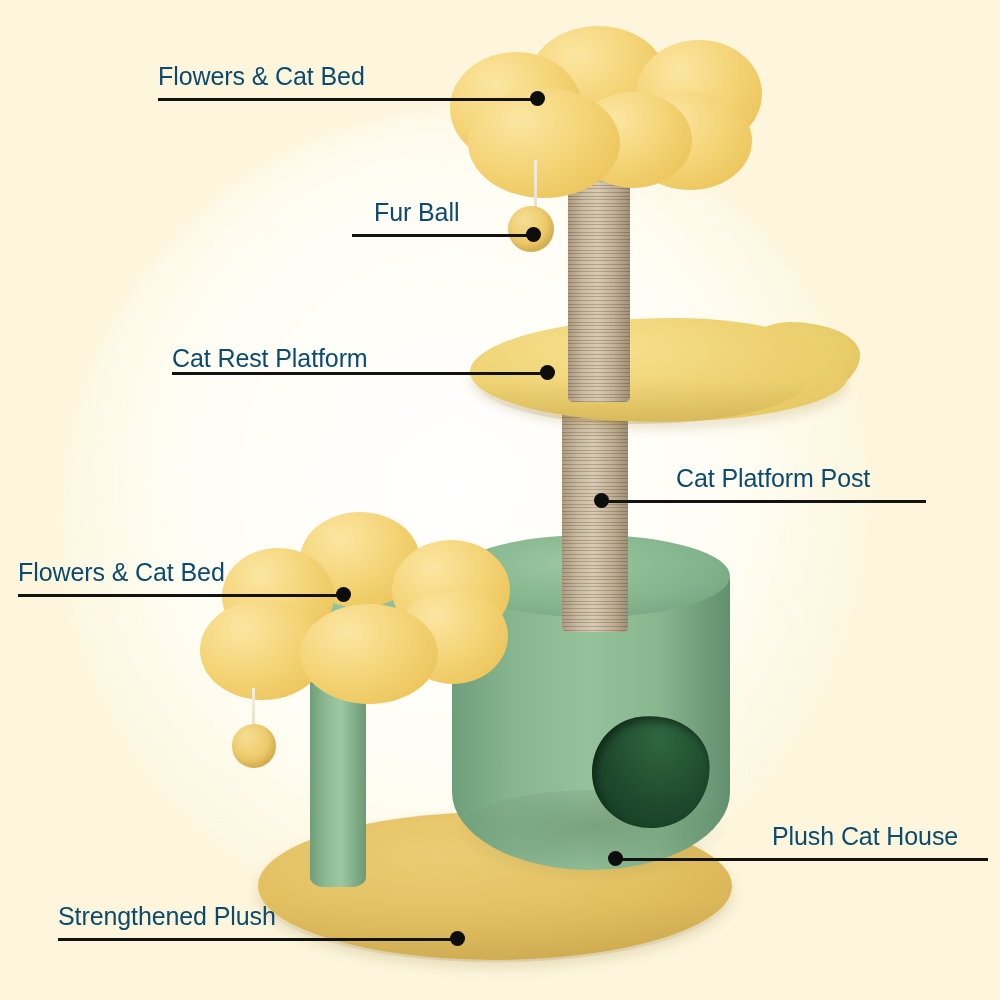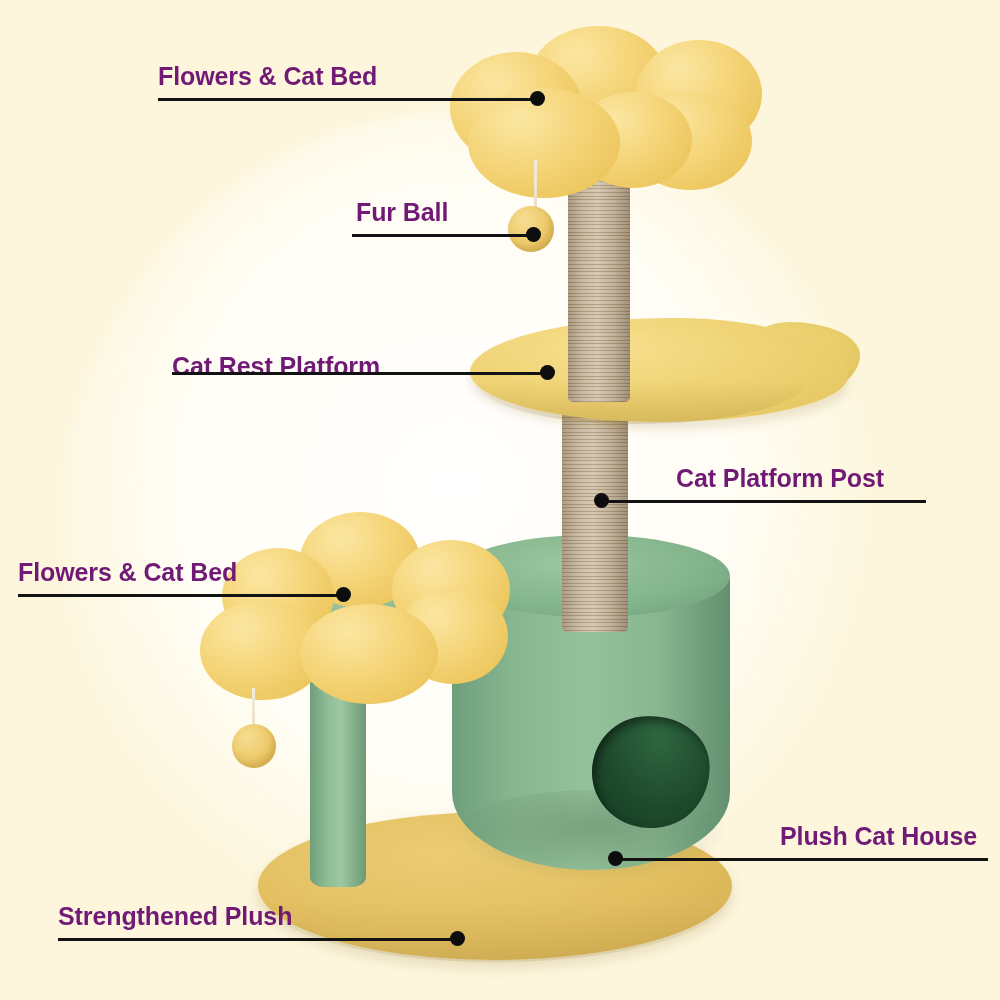--- a/index.html
+++ b/index.html
@@ -136,53 +136,53 @@
     background:radial-gradient(circle at 35% 30%, #f6dd92 0%, #eecb6b 52%, #ddb551 100%);
     box-shadow:inset -3px -4px 7px rgba(150,115,40,.28);
   }
   .fb1{left:508px;top:206px;width:46px;height:46px;}
   .fb2{left:232px;top:724px;width:44px;height:44px;}
 
   
   .ann{position:absolute;}
   .ann .txt{
     position:absolute;white-space:nowrap;
-    font-size:25px;font-weight:700;color:#701a75;
+    font-size:25px;font-weight:400;color:#0c4a6e;
     letter-spacing:-.1px;
   }
   .ann .line{position:absolute;height:0;border-top:3px solid #121212;}
   .ann .dot{position:absolute;width:15px;height:15px;border-radius:50%;background:#0d0d0d;}
 
   
   .l-flowers-top .txt{left:0;top:0;}
   .l-flowers-top .line{left:0;top:36px;width:380px;}
   .l-flowers-top .dot{left:372px;top:29px;}
 
-  .l-furball .txt{left:4px;top:0;}
+  .l-furball .txt{left:22px;top:0;}
   .l-furball .line{left:0;top:36px;width:182px;}
   .l-furball .dot{left:174px;top:29px;}
 
-  .l-platform .txt{left:0;top:16px;}
+  .l-platform .txt{left:0;top:8px;}
   .l-platform .line{left:0;top:36px;width:376px;}
   .l-platform .dot{left:368px;top:29px;}
 
   .l-flowers-low .txt{left:0;top:0;}
   .l-flowers-low .line{left:0;top:36px;width:326px;}
   .l-flowers-low .dot{left:318px;top:29px;}
 
   .l-bottom .txt{left:0;top:0;}
   .l-bottom .line{left:0;top:36px;width:400px;}
   .l-bottom .dot{left:392px;top:29px;}
 
   
   .r-post .txt{left:82px;top:0;}
   .r-post .line{left:8px;top:36px;width:324px;}
   .r-post .dot{left:0;top:29px;}
 
-  .r-house .txt{left:172px;top:0;}
+  .r-house .txt{left:164px;top:0;}
   .r-house .line{left:8px;top:36px;width:372px;}
   .r-house .dot{left:0;top:29px;}
 </style>
 </head>
 <body>
 
 <div id="stage">
 
   <div class="glow"></div>
 

